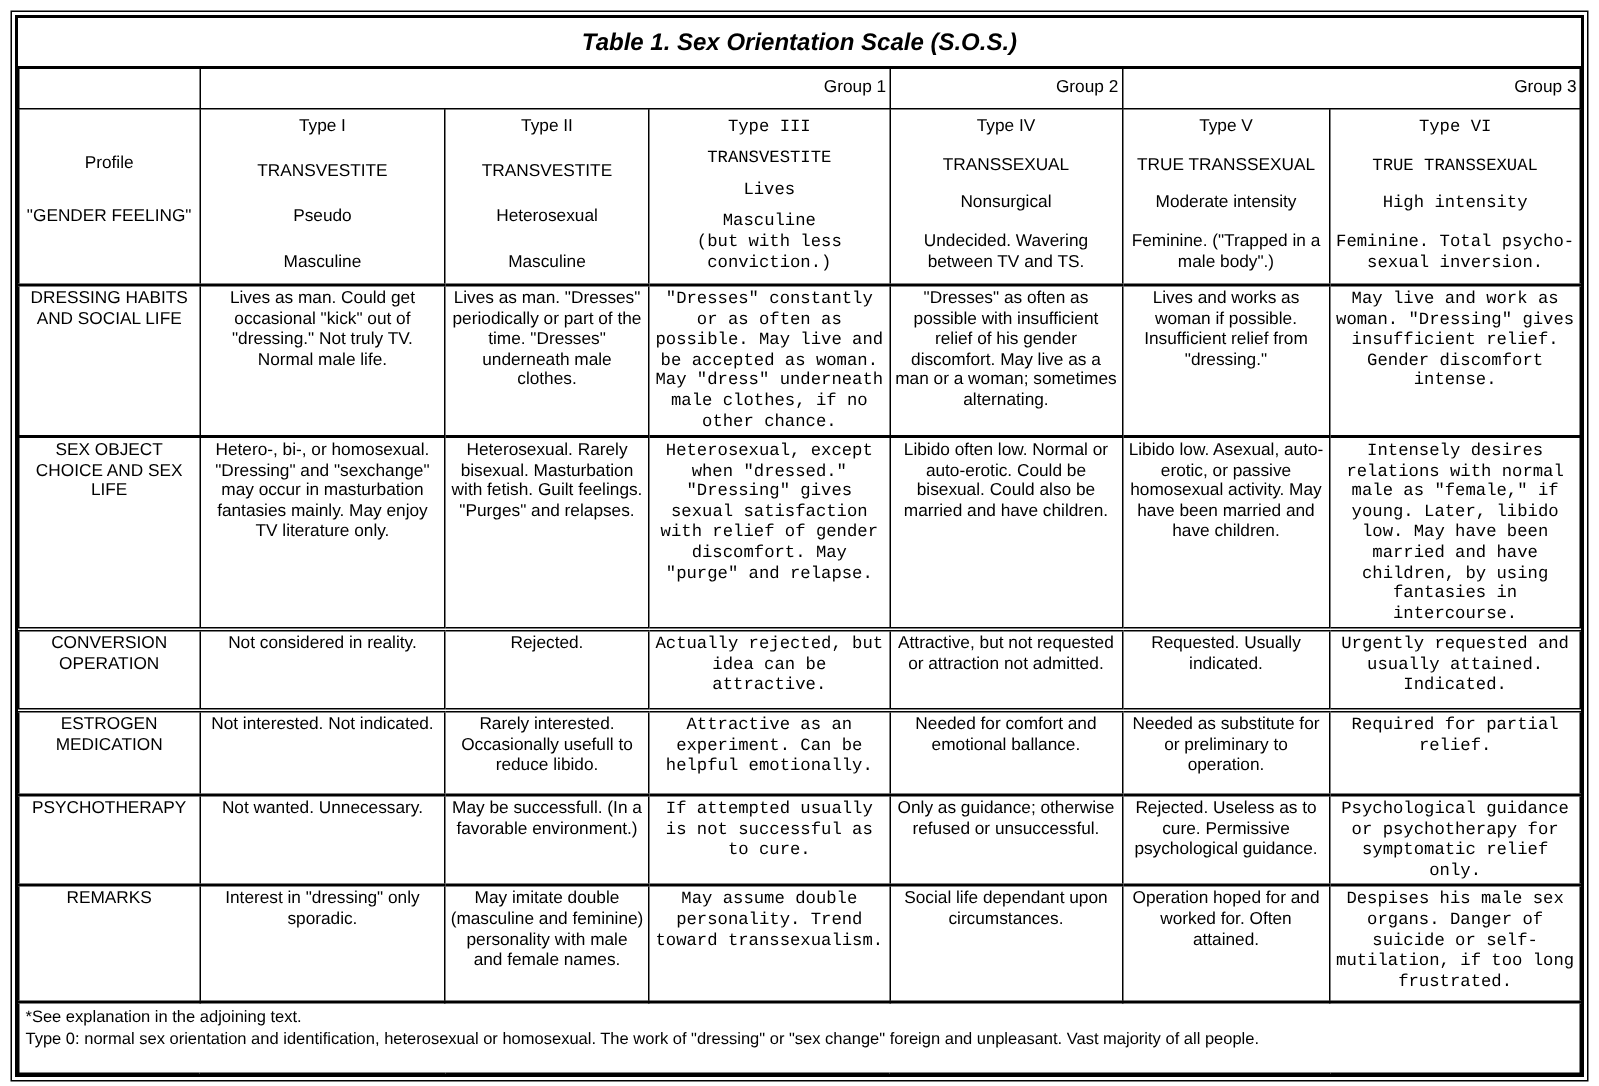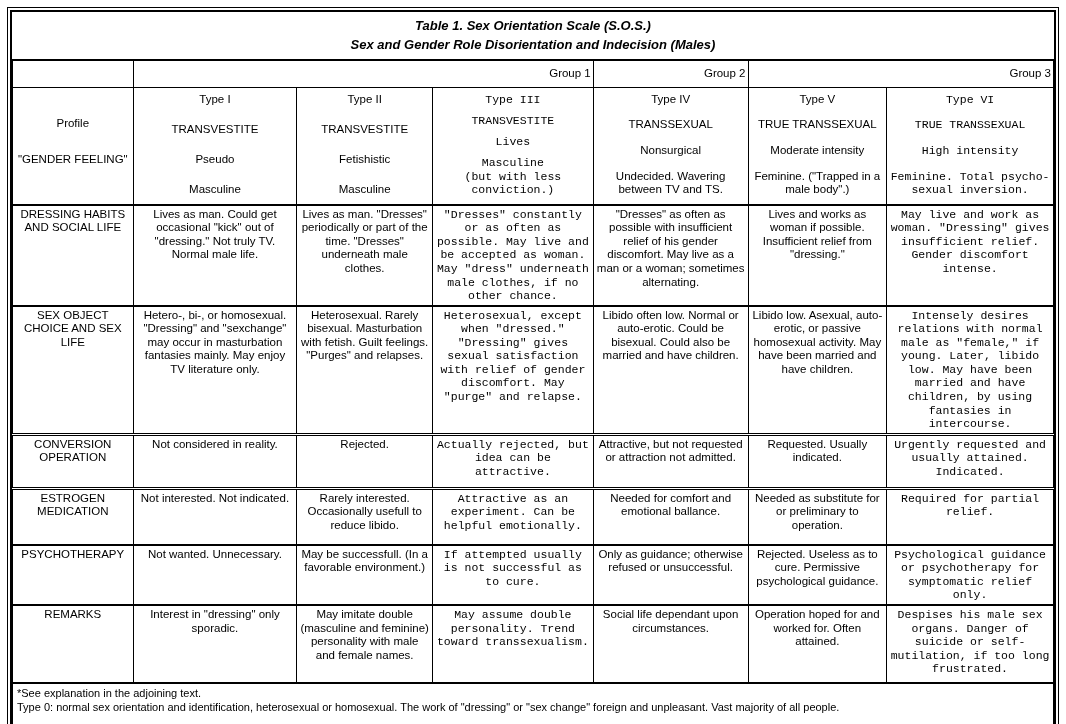--- a/index.html
+++ b/index.html
@@ -20,21 +20,21 @@
   }
   .frame-inner {
     border: 2px solid #000;
   }
   .title-block {
     text-align: center;
     padding: 5px 0 4px 0;
     border-bottom: 2px solid #000;
   }
   .title-block div {
-    font-size: 13px;
+    font-size: 16px;
     font-weight: bold;
     font-style: italic;
     line-height: 1.45;
   }
   table.sos {
     border-collapse: collapse;
     table-layout: fixed;
     width: 100%;
   }
   table.sos td {
@@ -86,21 +86,20 @@
 </style>
 </head>
 <body>
 
 <div class="page">
   <div class="frame">
     <div class="frame-inner">
 
       <div class="title-block">
         <div>Table 1. Sex Orientation Scale (S.O.S.)</div>
-        <div>Sex and Gender Role Disorientation and Indecision (Males)</div>
       </div>
 
       <table class="sos">
         <colgroup>
           <col style="width:120px">
           <col style="width:163px">
           <col style="width:135px">
           <col style="width:160px">
           <col style="width:154px">
           <col style="width:138px">
@@ -127,21 +126,21 @@
               <div>Type I</div>
               <div>TRANSVESTITE</div>
               <div>Pseudo</div>
               <div>Masculine</div>
             </div>
           </td>
           <td>
             <div class="type-stack">
               <div>Type II</div>
               <div>TRANSVESTITE</div>
-              <div>Fetishistic</div>
+              <div>Heterosexual</div>
               <div>Masculine</div>
             </div>
           </td>
           <td class="dbl-left">
             <div class="type-stack">
               <div>Type III</div>
               <div>TRANSVESTITE</div>
               <div>Lives</div>
               <div>Masculine
 (but with less conviction.)</div>

